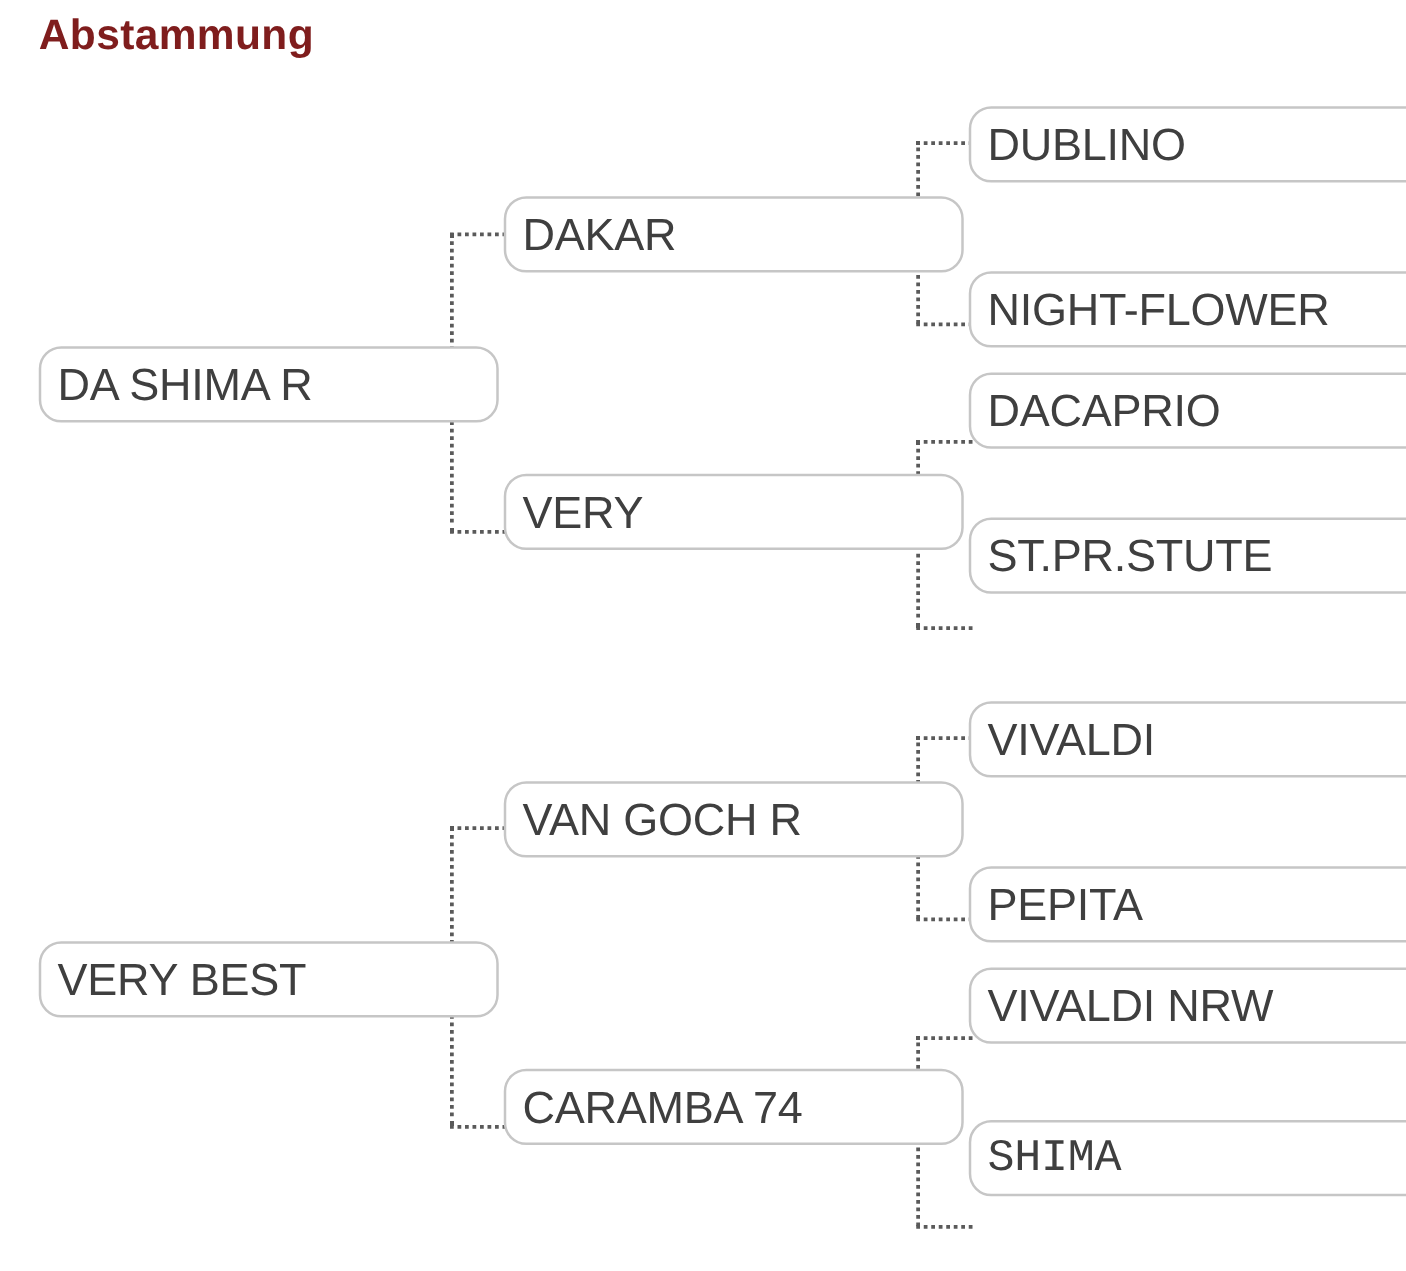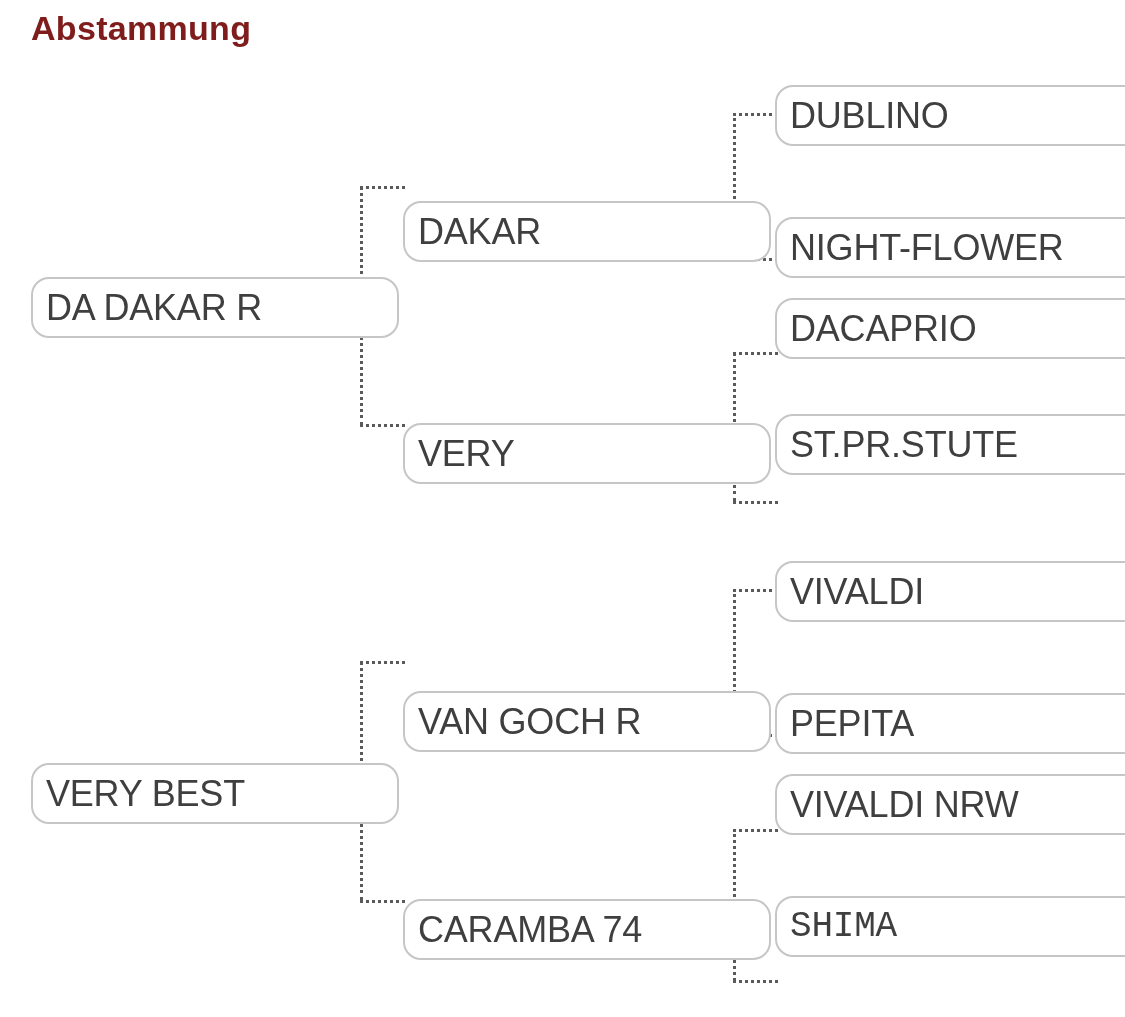--- a/index.html
+++ b/index.html
@@ -49,21 +49,21 @@
   .node .node-label {
     font-size: 36px;
     line-height: 1;
     color: #3f3f3f;
     white-space: nowrap;
     letter-spacing: -0.2px;
   }
 
   
   .gen-0 { left: 31px;  }
-  .gen-1 { left: 403px; margin-top: 44px; }
+  .gen-1 { left: 403px; }
   .gen-2 { left: 775px; }
 
   
   .conn-v {
     position: absolute;
     width: 0;
     border-left: 3px dotted #5a5a5a;
   }
   .conn-h {
     position: absolute;
@@ -84,21 +84,21 @@
 
   <div class="conn-v" style="left:733px; top:113px; height:146px;"></div>
   <div class="conn-h" style="left:733px; top:113px; width:45px;"></div>
   <div class="conn-h" style="left:733px; top:258px; width:45px;"></div>
 
   <div class="conn-v" style="left:733px; top:352px; height:150px;"></div>
   <div class="conn-h" style="left:733px; top:352px; width:45px;"></div>
   <div class="conn-h" style="left:733px; top:501px; width:45px;"></div>
 
   <div class="node gen-0" style="top:277px;">
-    <span class="node-label">DA DAKAR R</span>
+    <span class="node-label">DA SHIMA R</span>
   </div>
 
   <div class="node gen-1" style="top:157px;">
     <span class="node-label">DAKAR</span>
   </div>
 
   <div class="node gen-1" style="top:379px;">
     <span class="node-label">VERY</span>
   </div>
 
@@ -123,25 +123,25 @@
   <div class="conn-h" style="left:360px; top:900px; width:45px;"></div>
 
   <div class="conn-v" style="left:733px; top:589px; height:146px;"></div>
   <div class="conn-h" style="left:733px; top:589px; width:45px;"></div>
   <div class="conn-h" style="left:733px; top:734px; width:45px;"></div>
 
   <div class="conn-v" style="left:733px; top:829px; height:152px;"></div>
   <div class="conn-h" style="left:733px; top:829px; width:45px;"></div>
   <div class="conn-h" style="left:733px; top:980px; width:45px;"></div>
 
-  <div class="node gen-0" style="top:753px;margin-top:10px;">
+  <div class="node gen-0" style="top:753px;">
     <span class="node-label">VERY BEST</span>
   </div>
 
-  <div class="node gen-1" style="top:647px;align-items:center;">
+  <div class="node gen-1" style="top:625px;align-items:center;">
     <span class="node-label">VAN GOCH R</span>
   </div>
 
   <div class="node gen-1" style="top:855px;">
     <span class="node-label">CARAMBA 74</span>
   </div>
 
   <div class="node gen-2" style="top:561px;">
     <span class="node-label">VIVALDI</span>
   </div>

